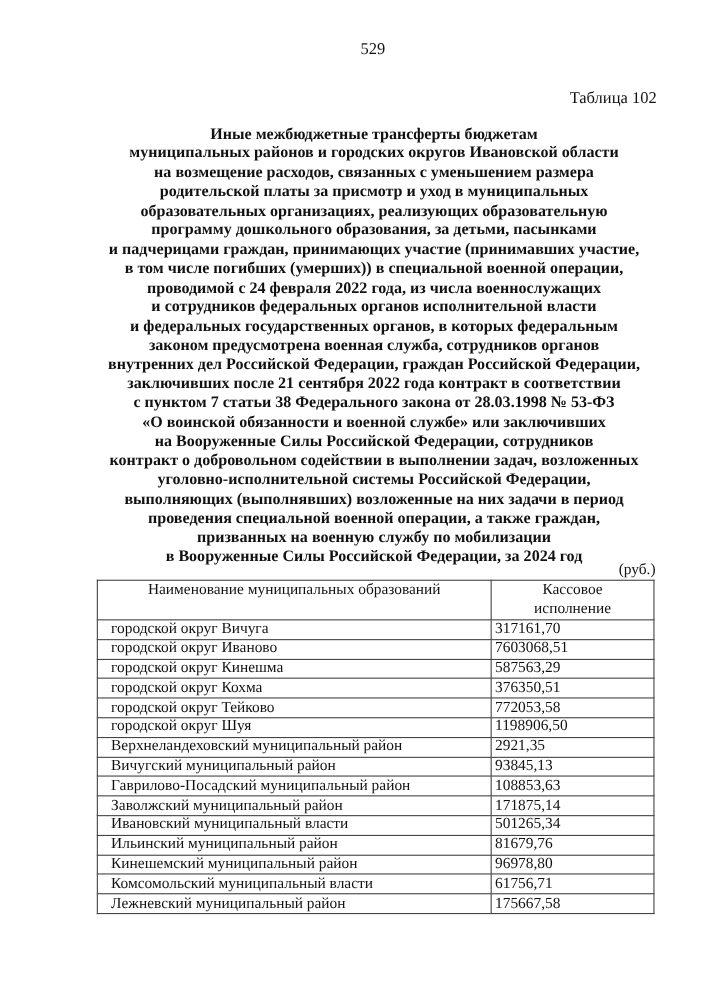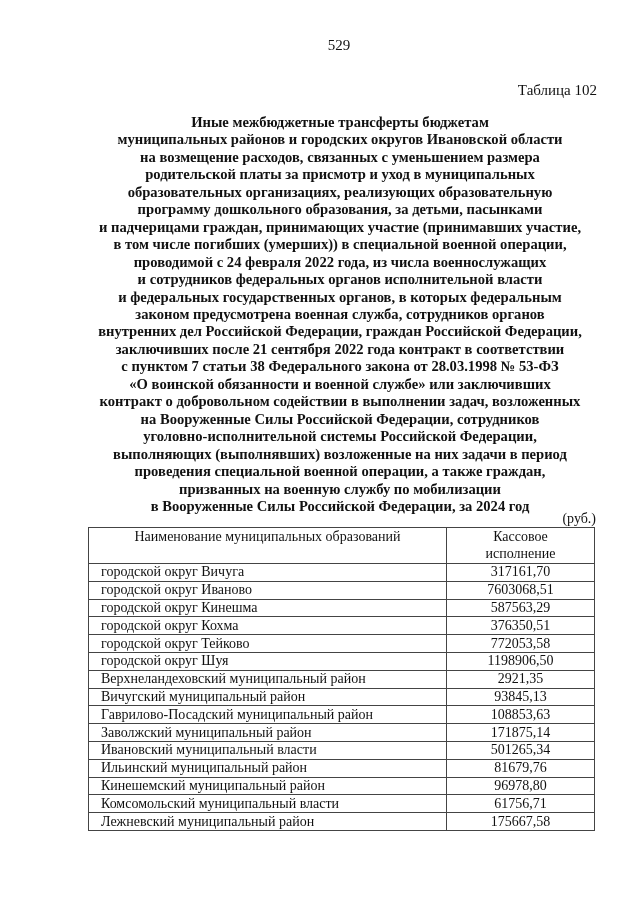--- a/index.html
+++ b/index.html
@@ -69,21 +69,21 @@
     }
     table.data th {
       vertical-align: top;
       height: 35px;
       line-height: 17px;
     }
     table.data th.col-name {
       width: 351px;
     }
     table.data td.val {
-      text-align: center;
+      text-align: left;
     }
     table.data td.name {
       text-align: left;
       padding-left: 12px;
     }
   </style>
 </head>
 <body>
 
 <div class="page-number">529</div>
@@ -99,22 +99,22 @@
   <div>и падчерицами граждан, принимающих участие (принимавших участие,</div>
   <div>в том числе погибших (умерших)) в специальной военной операции,</div>
   <div>проводимой с 24 февраля 2022 года, из числа военнослужащих</div>
   <div>и сотрудников федеральных органов исполнительной власти</div>
   <div>и федеральных государственных органов, в которых федеральным</div>
   <div>законом предусмотрена военная служба, сотрудников органов</div>
   <div>внутренних дел Российской Федерации, граждан Российской Федерации,</div>
   <div>заключивших после 21 сентября 2022 года контракт в соответствии</div>
   <div>с пунктом 7 статьи 38 Федерального закона от 28.03.1998 № 53-ФЗ</div>
   <div>«О воинской обязанности и военной службе» или заключивших</div>
+  <div>на Вооруженные Силы Российской Федерации, сотрудников</div>
   <div>контракт о добровольном содействии в выполнении задач, возложенных</div>
-  <div>на Вооруженные Силы Российской Федерации, сотрудников</div>
   <div>уголовно-исполнительной системы Российской Федерации,</div>
   <div>выполняющих (выполнявших) возложенные на них задачи в период</div>
   <div>проведения специальной военной операции, а также граждан,</div>
   <div>призванных на военную службу по мобилизации</div>
   <div>в Вооруженные Силы Российской Федерации, за 2024 год</div>
 </div>
 
 <div class="units">(руб.)</div>
 
 <table class="data">

